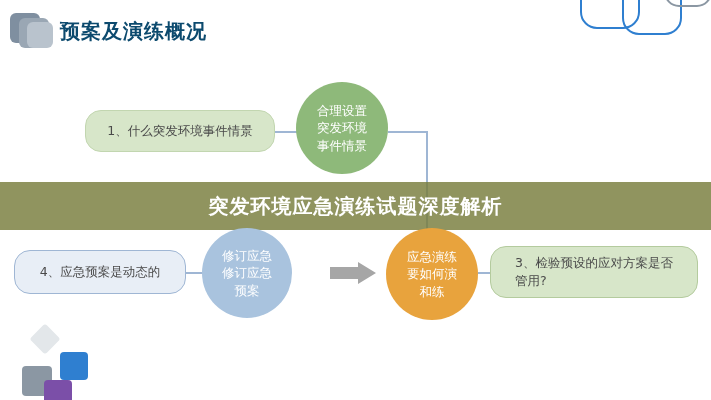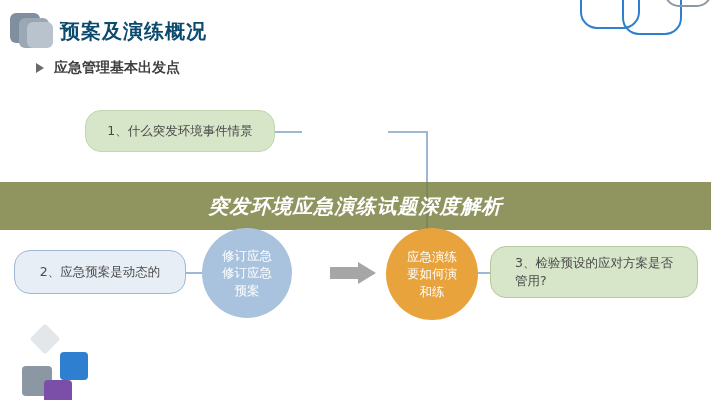--- a/index.html
+++ b/index.html
@@ -159,21 +159,20 @@
   .banner {
     position: absolute;
     left: 0;
     top: 182px;
     width: 711px;
     height: 48px;
     background: rgba(120, 124, 60, 0.82);
     display: flex;
     align-items: center;
     justify-content: center;
-    font-style: italic;
   }
   .banner-text {
     font-size: 20px;
     font-weight: bold;
     color: #ffffff;
     letter-spacing: 1px;
     white-space: nowrap;
   }
 
   
@@ -221,51 +220,54 @@
 <div id="slide">
 
   <div>
     <div class="deco-sq deco-tl-1"></div>
     <div class="deco-sq deco-tl-2"></div>
     <div class="deco-sq deco-tl-3"></div>
   </div>
 
   <div class="slide-title">预案及演练概况</div>
 
-  <div class="bullet-row">
-    <span class="bullet-marker"></span>
-    <span class="bullet-text">应急管理基本出发点</span>
-  </div>
 
   <svg class="deco-tr" viewBox="0 0 140 70">
     <rect x="10" y="-20" width="58" height="58" rx="16" ry="16" fill="none" stroke="#2f7fd0" stroke-width="2"></rect>
     <rect x="52" y="-14" width="58" height="58" rx="16" ry="16" fill="none" stroke="#2f7fd0" stroke-width="2"></rect>
     <rect x="94" y="-30" width="46" height="46" rx="14" ry="14" fill="none" stroke="#8b97a3" stroke-width="2"></rect>
   </svg>
 
   <div class="conn" style="left:272px; top:131px; width:30px; height:2px;"></div>
 
   <div class="conn" style="left:388px; top:131px; width:40px; height:2px;"></div>
   <div class="conn" style="left:426px; top:131px; width:2px; height:125px;"></div>
 
   <div class="conn" style="left:185px; top:272px; width:22px; height:2px;"></div>
 
   <div class="conn" style="left:478px; top:272px; width:22px; height:2px;"></div>
 
   <div class="box box-green" style="left:85px; top:110px; width:190px; height:42px;">
     <span>1、什么突发环境事件情景</span>
   </div>
 
+  <div class="node node-green" style="left:296px; top:82px; width:92px; height:92px;">
+    <div>
+      <div>合理设置</div>
+      <div>突发环境</div>
+      <div>事件情景</div>
+    </div>
+  </div>
 
   <div class="banner">
     <span class="banner-text">突发环境应急演练试题深度解析</span>
   </div>
 
   <div class="box box-blue-outline" style="left:14px; top:250px; width:172px; height:44px;">
-    <span>2、应急预案是动态的</span>
+    <span>4、应急预案是动态的</span>
   </div>
 
   <div class="node node-blue" style="left:202px; top:228px; width:90px; height:90px;">
     <div>
       <div>修订应急</div>
       <div>修订应急</div>
       <div>预案</div>
     </div>
   </div>
 

